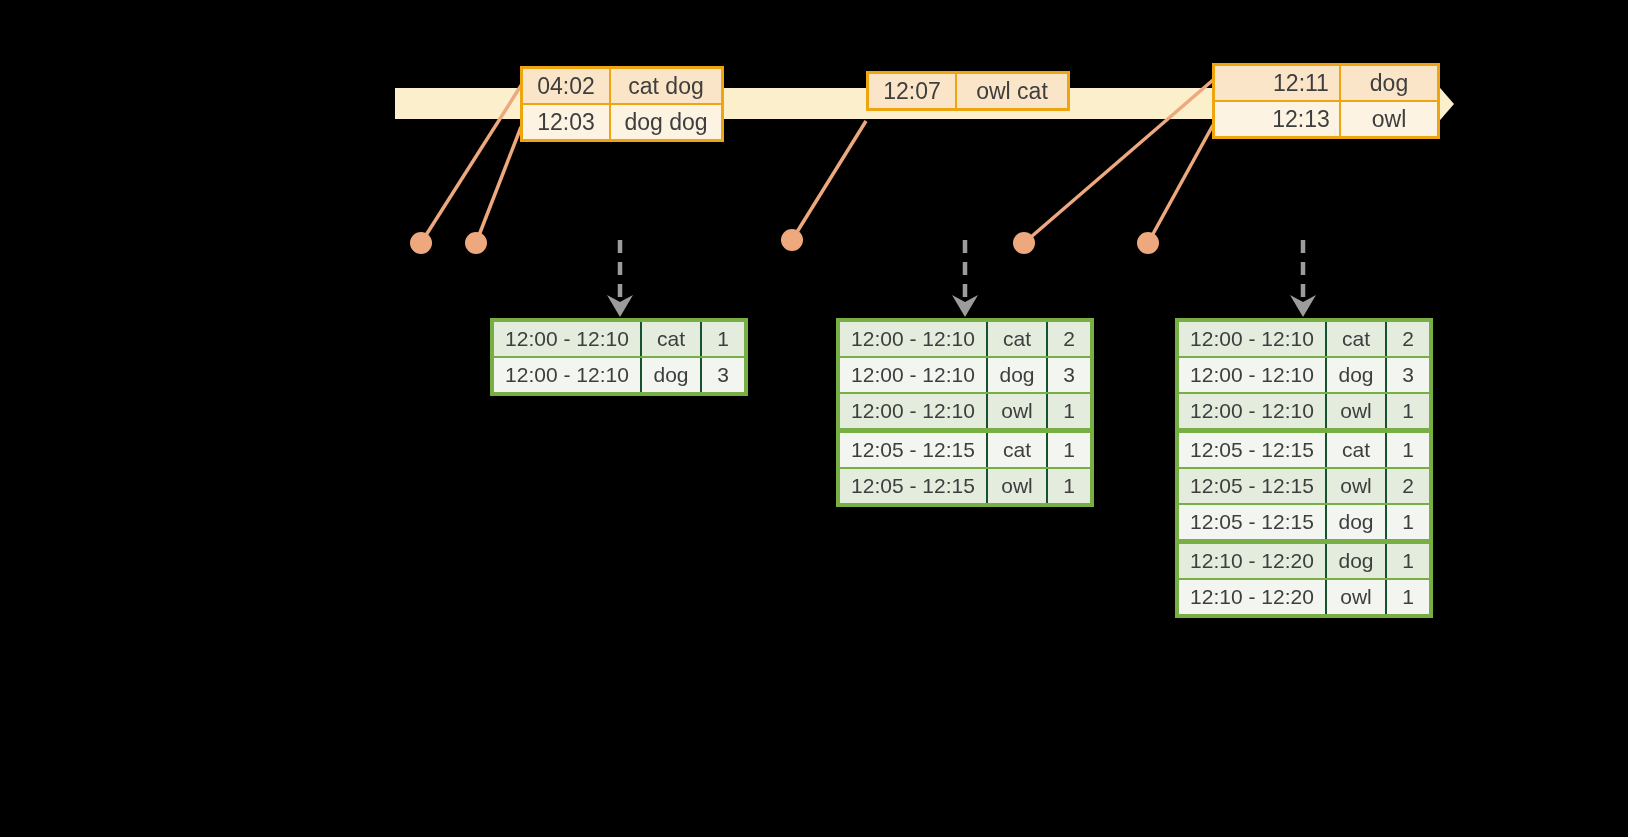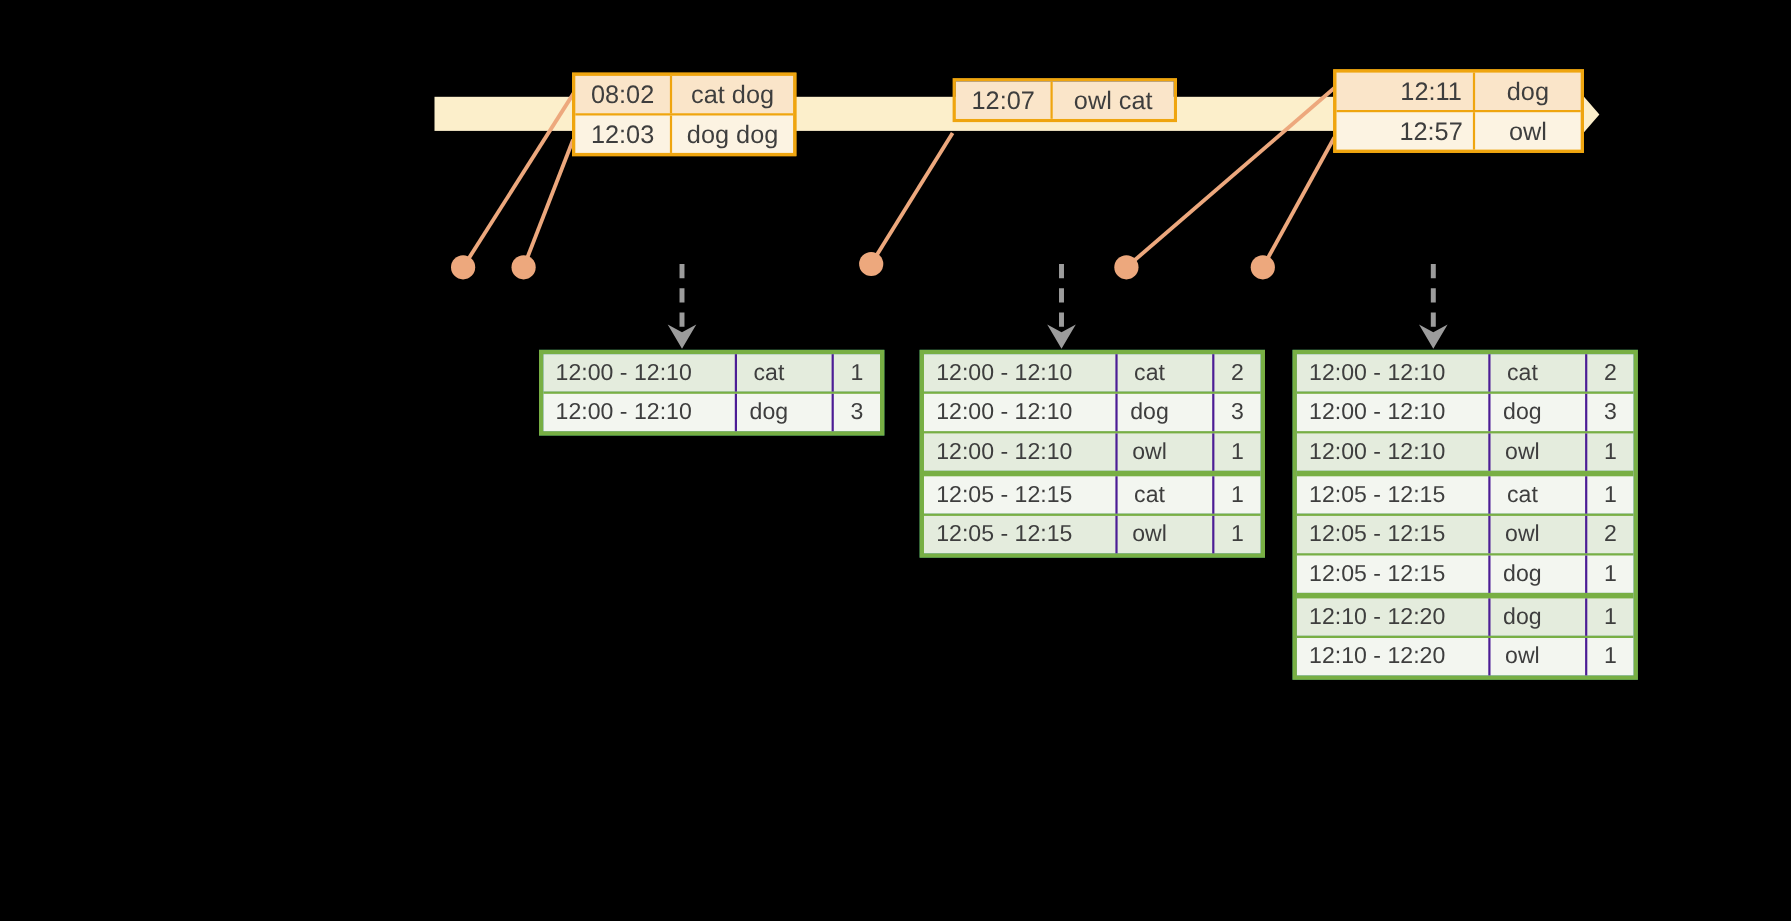--- a/index.html
+++ b/index.html
@@ -32,30 +32,30 @@
   .event-table .tcell + .tcell{border-left:2px solid #efa50f;}
   .event-table .c0{width:86px;}
   .event-table .c1{width:110px;}
   .event-table.small .c0{width:76px;padding-left:48px;}
   .event-table.small .c1{width:96px;}
   #events-1{left:520px;top:66px;}
   #events-2{left:866px;top:71px;}
   #events-3{left:1212px;top:63px;}
   
   .result-table{
-    position:absolute;border:4px solid #78af44;background:#0f766e;
+    position:absolute;border:4px solid #78af44;background:#f0abfc;
     font-size:21px;
   }
   .result-table .trow{display:flex;height:34px;}
   .result-table .trow + .trow{border-top:2px solid #78af44;}
   .result-table .trow.group-start{border-top:5px solid #78af44;}
   .result-table .trow:nth-child(odd){background:#e4ecdd;}
   .result-table .trow:nth-child(even){background:#f3f6f0;}
   .result-table .tcell{display:flex;align-items:center;justify-content:center;}
-  .result-table .tcell + .tcell{border-left:2px solid #4c1d95;margin-left:28px;}
+  .result-table .tcell + .tcell{border-left:2px solid #14532d;}
   .result-table .c0{width:146px;}
   .result-table .c1{width:58px;}
   .result-table .c2{width:42px;}
   #counts-1{left:490px;top:318px;}
   #counts-2{left:836px;top:318px;}
   #counts-3{left:1175px;top:318px;}
 </style>
 </head>
 <body>
 
@@ -84,41 +84,41 @@
       <path d="M 607 295 L 620 317 L 633 295 L 620 302 Z" fill="#9c9c9c"></path>
       <line x1="965" y1="240" x2="965" y2="298" stroke="#9c9c9c" stroke-width="4.5" stroke-dasharray="13 9"></line>
       <path d="M 952 295 L 965 317 L 978 295 L 965 302 Z" fill="#9c9c9c"></path>
       <line x1="1303" y1="240" x2="1303" y2="298" stroke="#9c9c9c" stroke-width="4.5" stroke-dasharray="13 9"></line>
       <path d="M 1290 295 L 1303 317 L 1316 295 L 1303 302 Z" fill="#9c9c9c"></path>
     </g>
   </svg>
 
   <div id="events-1" class="event-table">
       <div class="trow">
-        <div class="tcell c0">08:02</div>
+        <div class="tcell c0">04:02</div>
         <div class="tcell c1">cat dog</div>
       </div>
       <div class="trow">
         <div class="tcell c0">12:03</div>
         <div class="tcell c1">dog dog</div>
       </div>
     </div>
   <div id="events-2" class="event-table">
       <div class="trow">
         <div class="tcell c0">12:07</div>
         <div class="tcell c1">owl cat</div>
       </div>
     </div>
   <div id="events-3" class="event-table small">
       <div class="trow">
         <div class="tcell c0">12:11</div>
         <div class="tcell c1">dog</div>
       </div>
       <div class="trow">
-        <div class="tcell c0">12:57</div>
+        <div class="tcell c0">12:13</div>
         <div class="tcell c1">owl</div>
       </div>
     </div>
 
   <div id="counts-1" class="result-table">
       <div class="trow">
         <div class="tcell c0">12:00 - 12:10</div>
         <div class="tcell c1">cat</div>
         <div class="tcell c2">1</div>
       </div>

